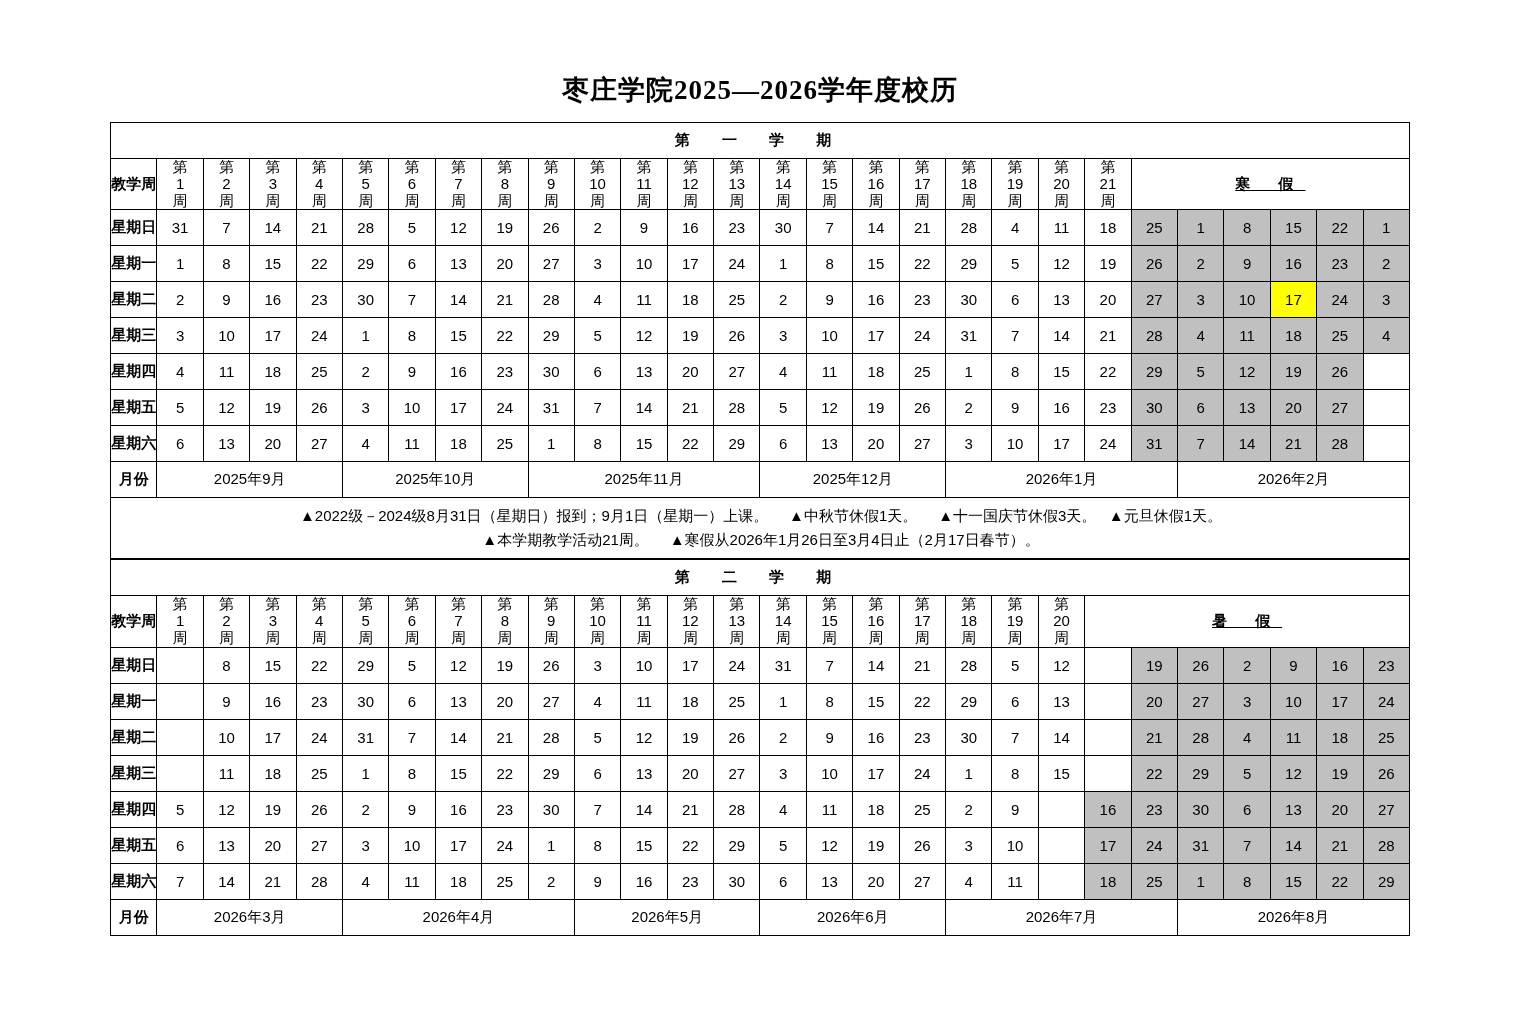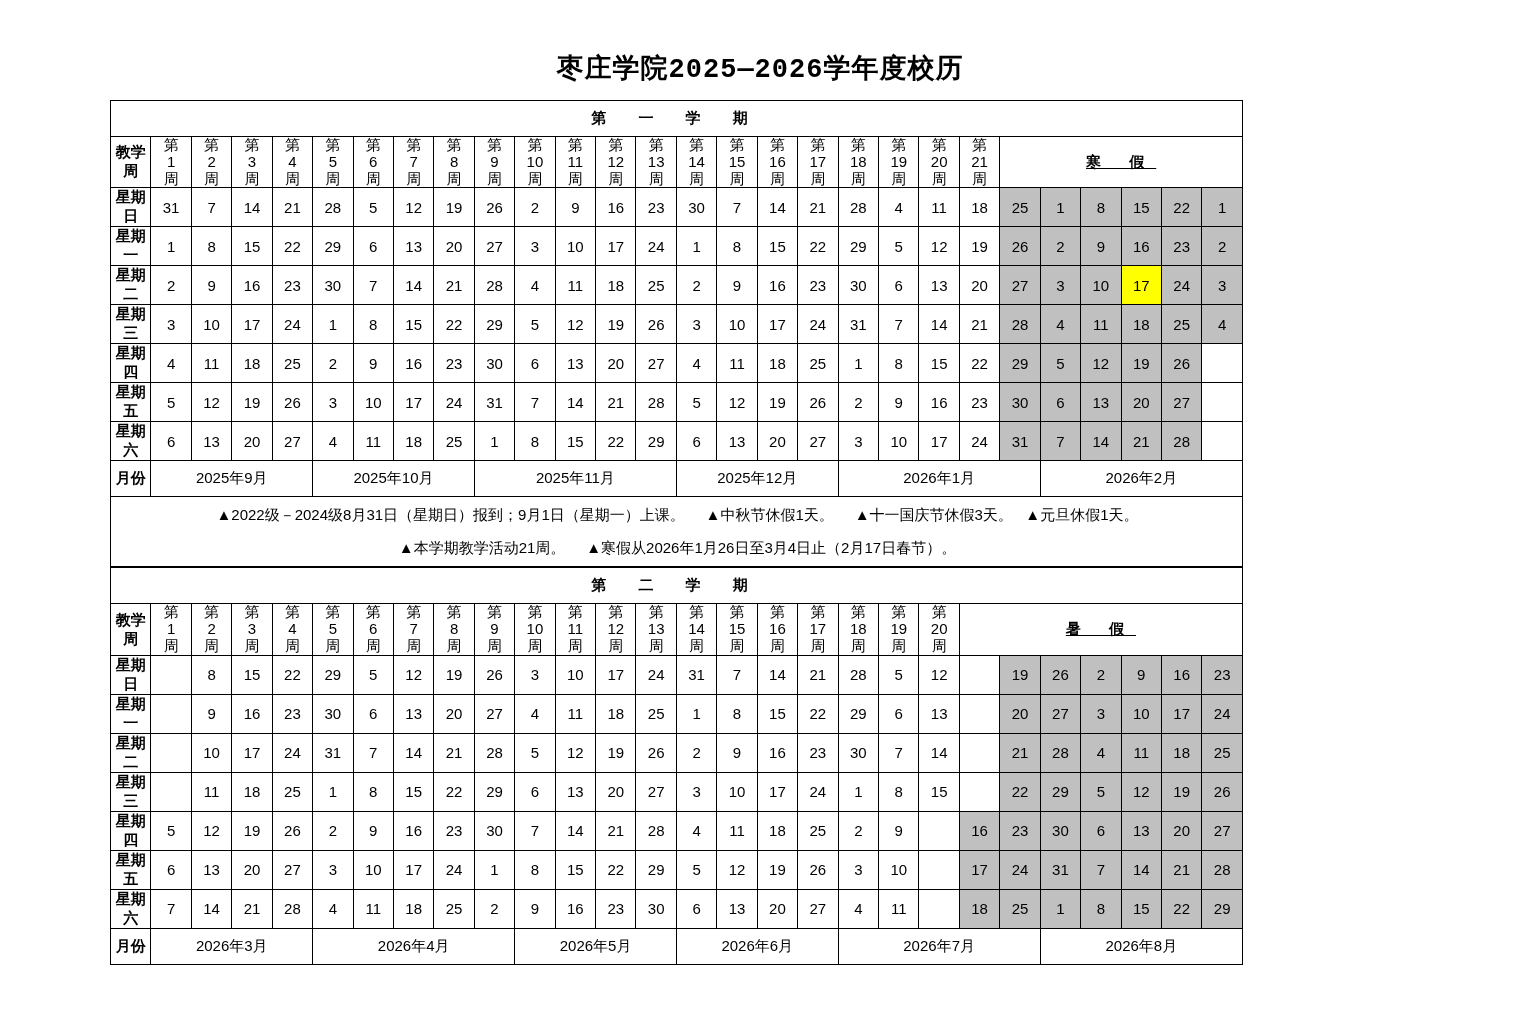--- a/index.html
+++ b/index.html
@@ -18,31 +18,31 @@
     width: 1520px;
     height: 1029px;
     position: relative;
     box-sizing: border-box;
   }
   .doc-title {
     text-align: center;
     font-size: 27px;
     font-weight: bold;
     letter-spacing: 1px;
-    margin-top: 50px;
+    margin-top: 72px;
     margin-bottom: 14px;
-    font-family: Liberation Mono, monospace;
+    font-family: Liberation Serif, serif;
   }
   .cal-wrap {
     margin: 0 auto;
     width: 1300px;
   }
   table.cal {
     border-collapse: collapse;
-    width: 1133px;
+    width: 1300px;
     table-layout: fixed;
   }
   table.cal td {
     border: 1px solid #000000;
     text-align: center;
     vertical-align: middle;
     font-size: 15px;
     padding: 0;
     height: 35px;
     background: #ffffff;
@@ -81,21 +81,20 @@
     font-weight: normal;
   }
   .num { font-size: 16px; }
   .grey { background: #c0c0c0 !important; }
   .yellow { background: #ffff00 !important; }
   .empty { background: #ffffff; }
   .notes-line { white-space: pre; text-align: center; }
   .notes-foot {
     display: block;
     position: relative;
-    margin-top: 9px;
   }
   .foot-right {
     position: absolute;
     right: 120px;
     top: 0;
   }
 </style>
 </head>
 <body>
 

